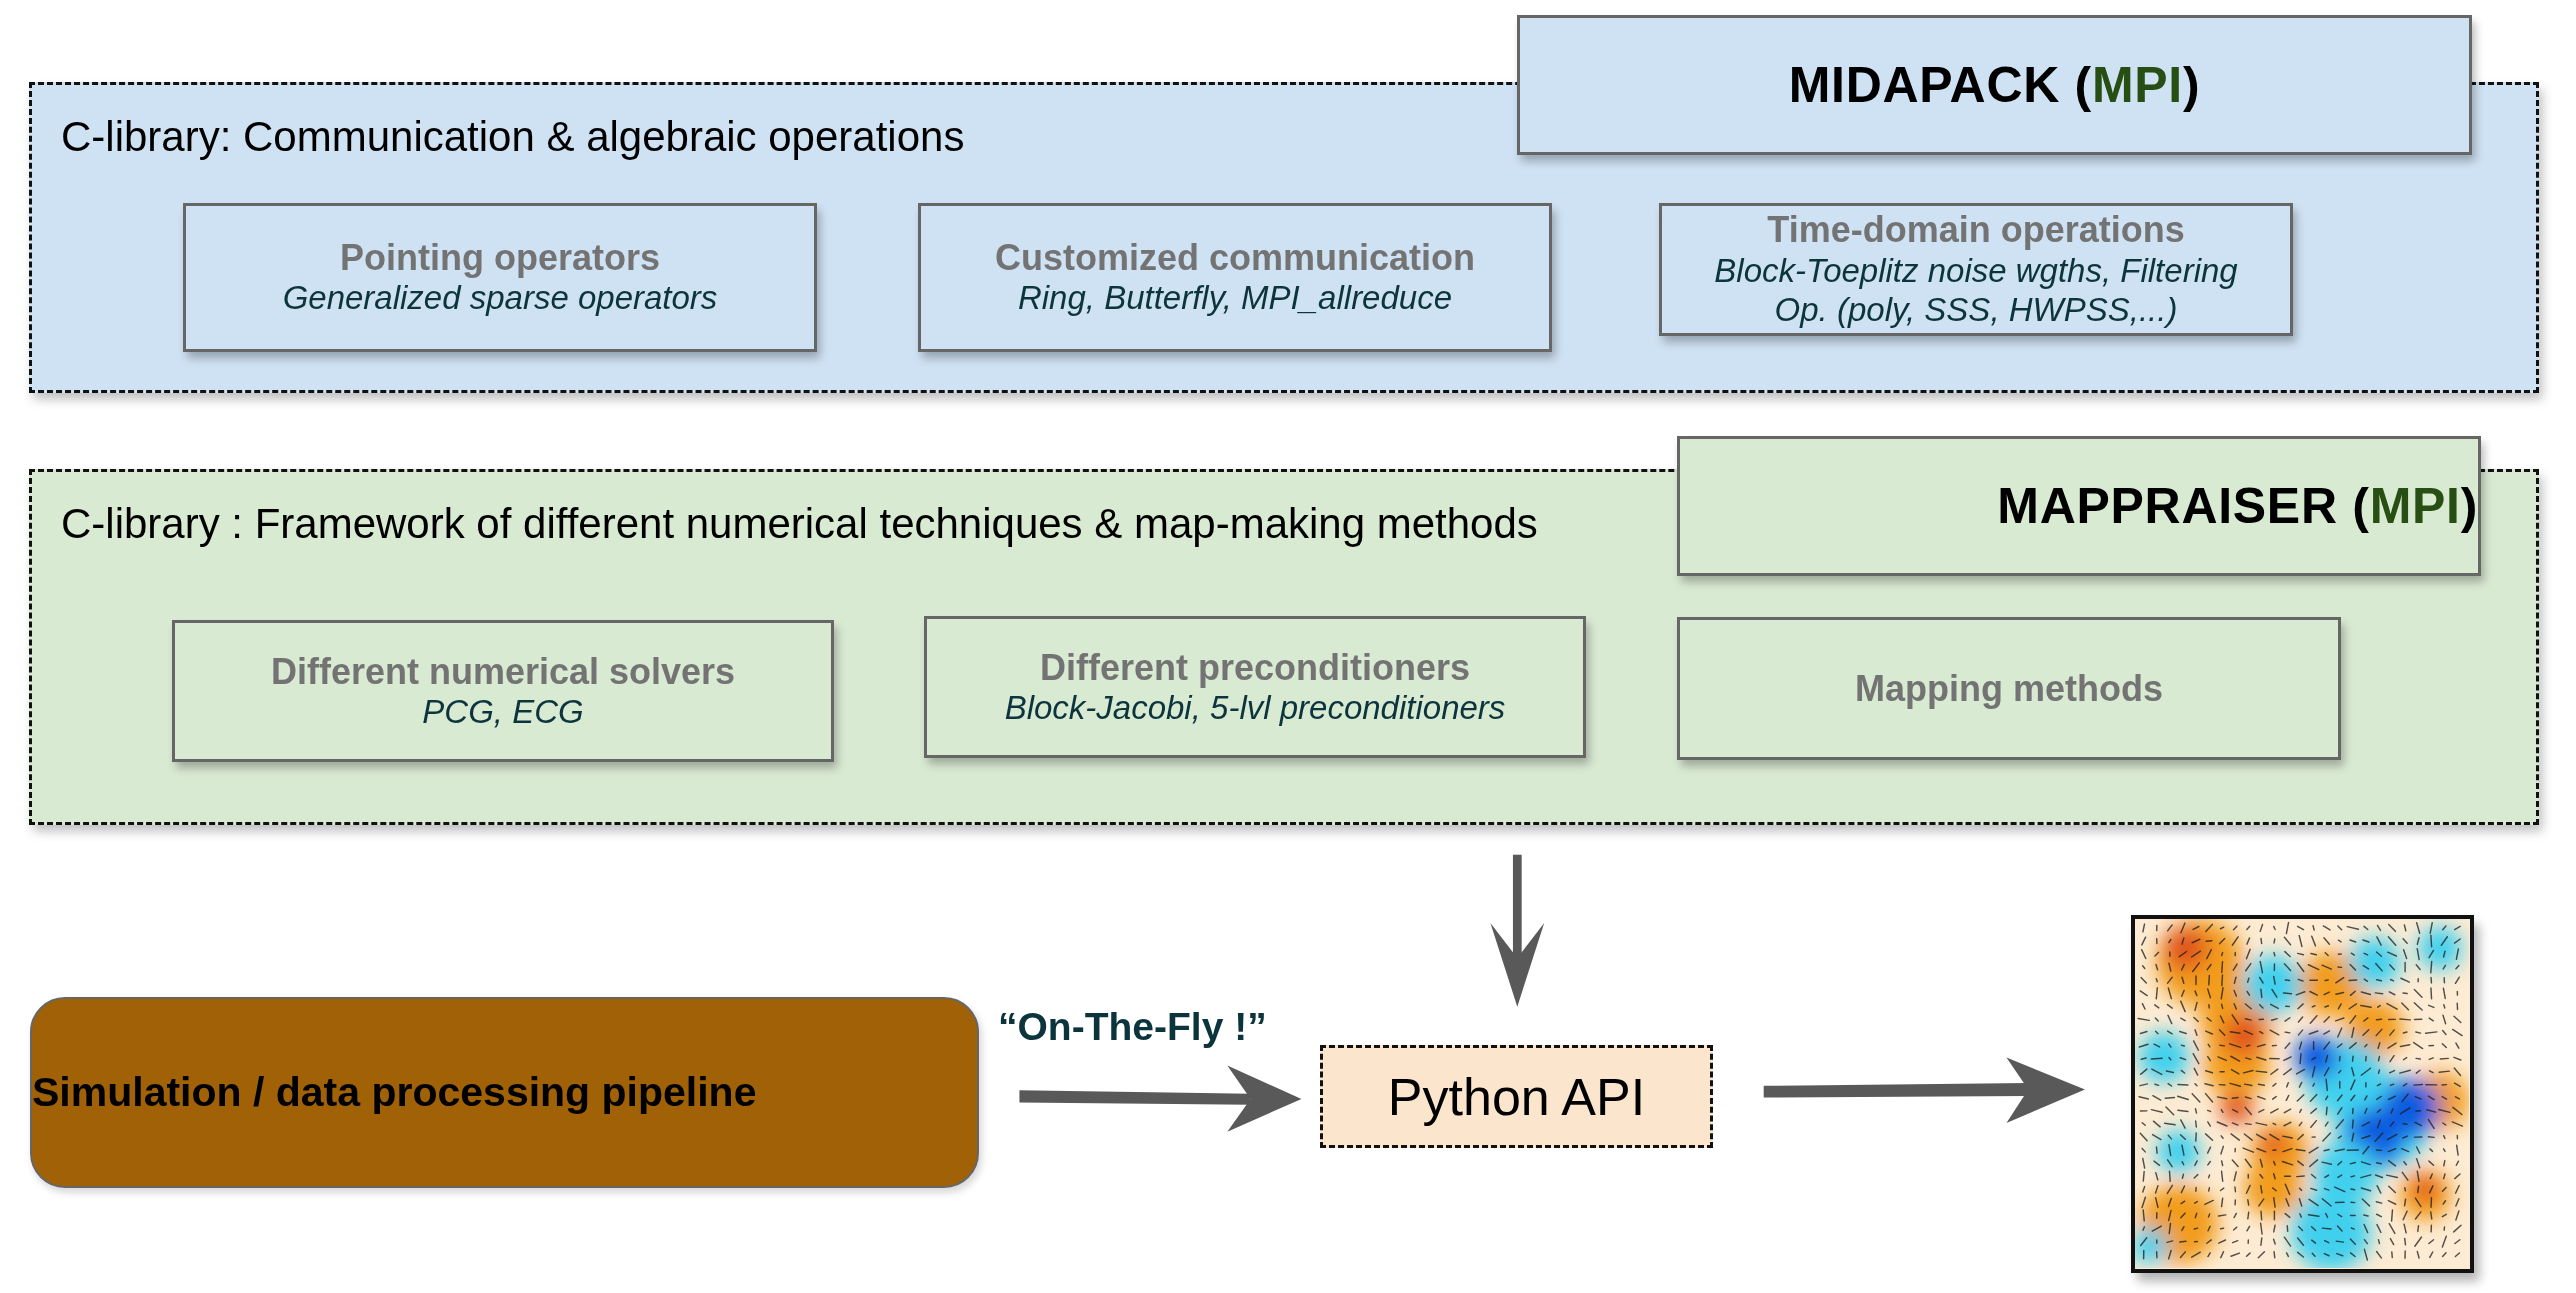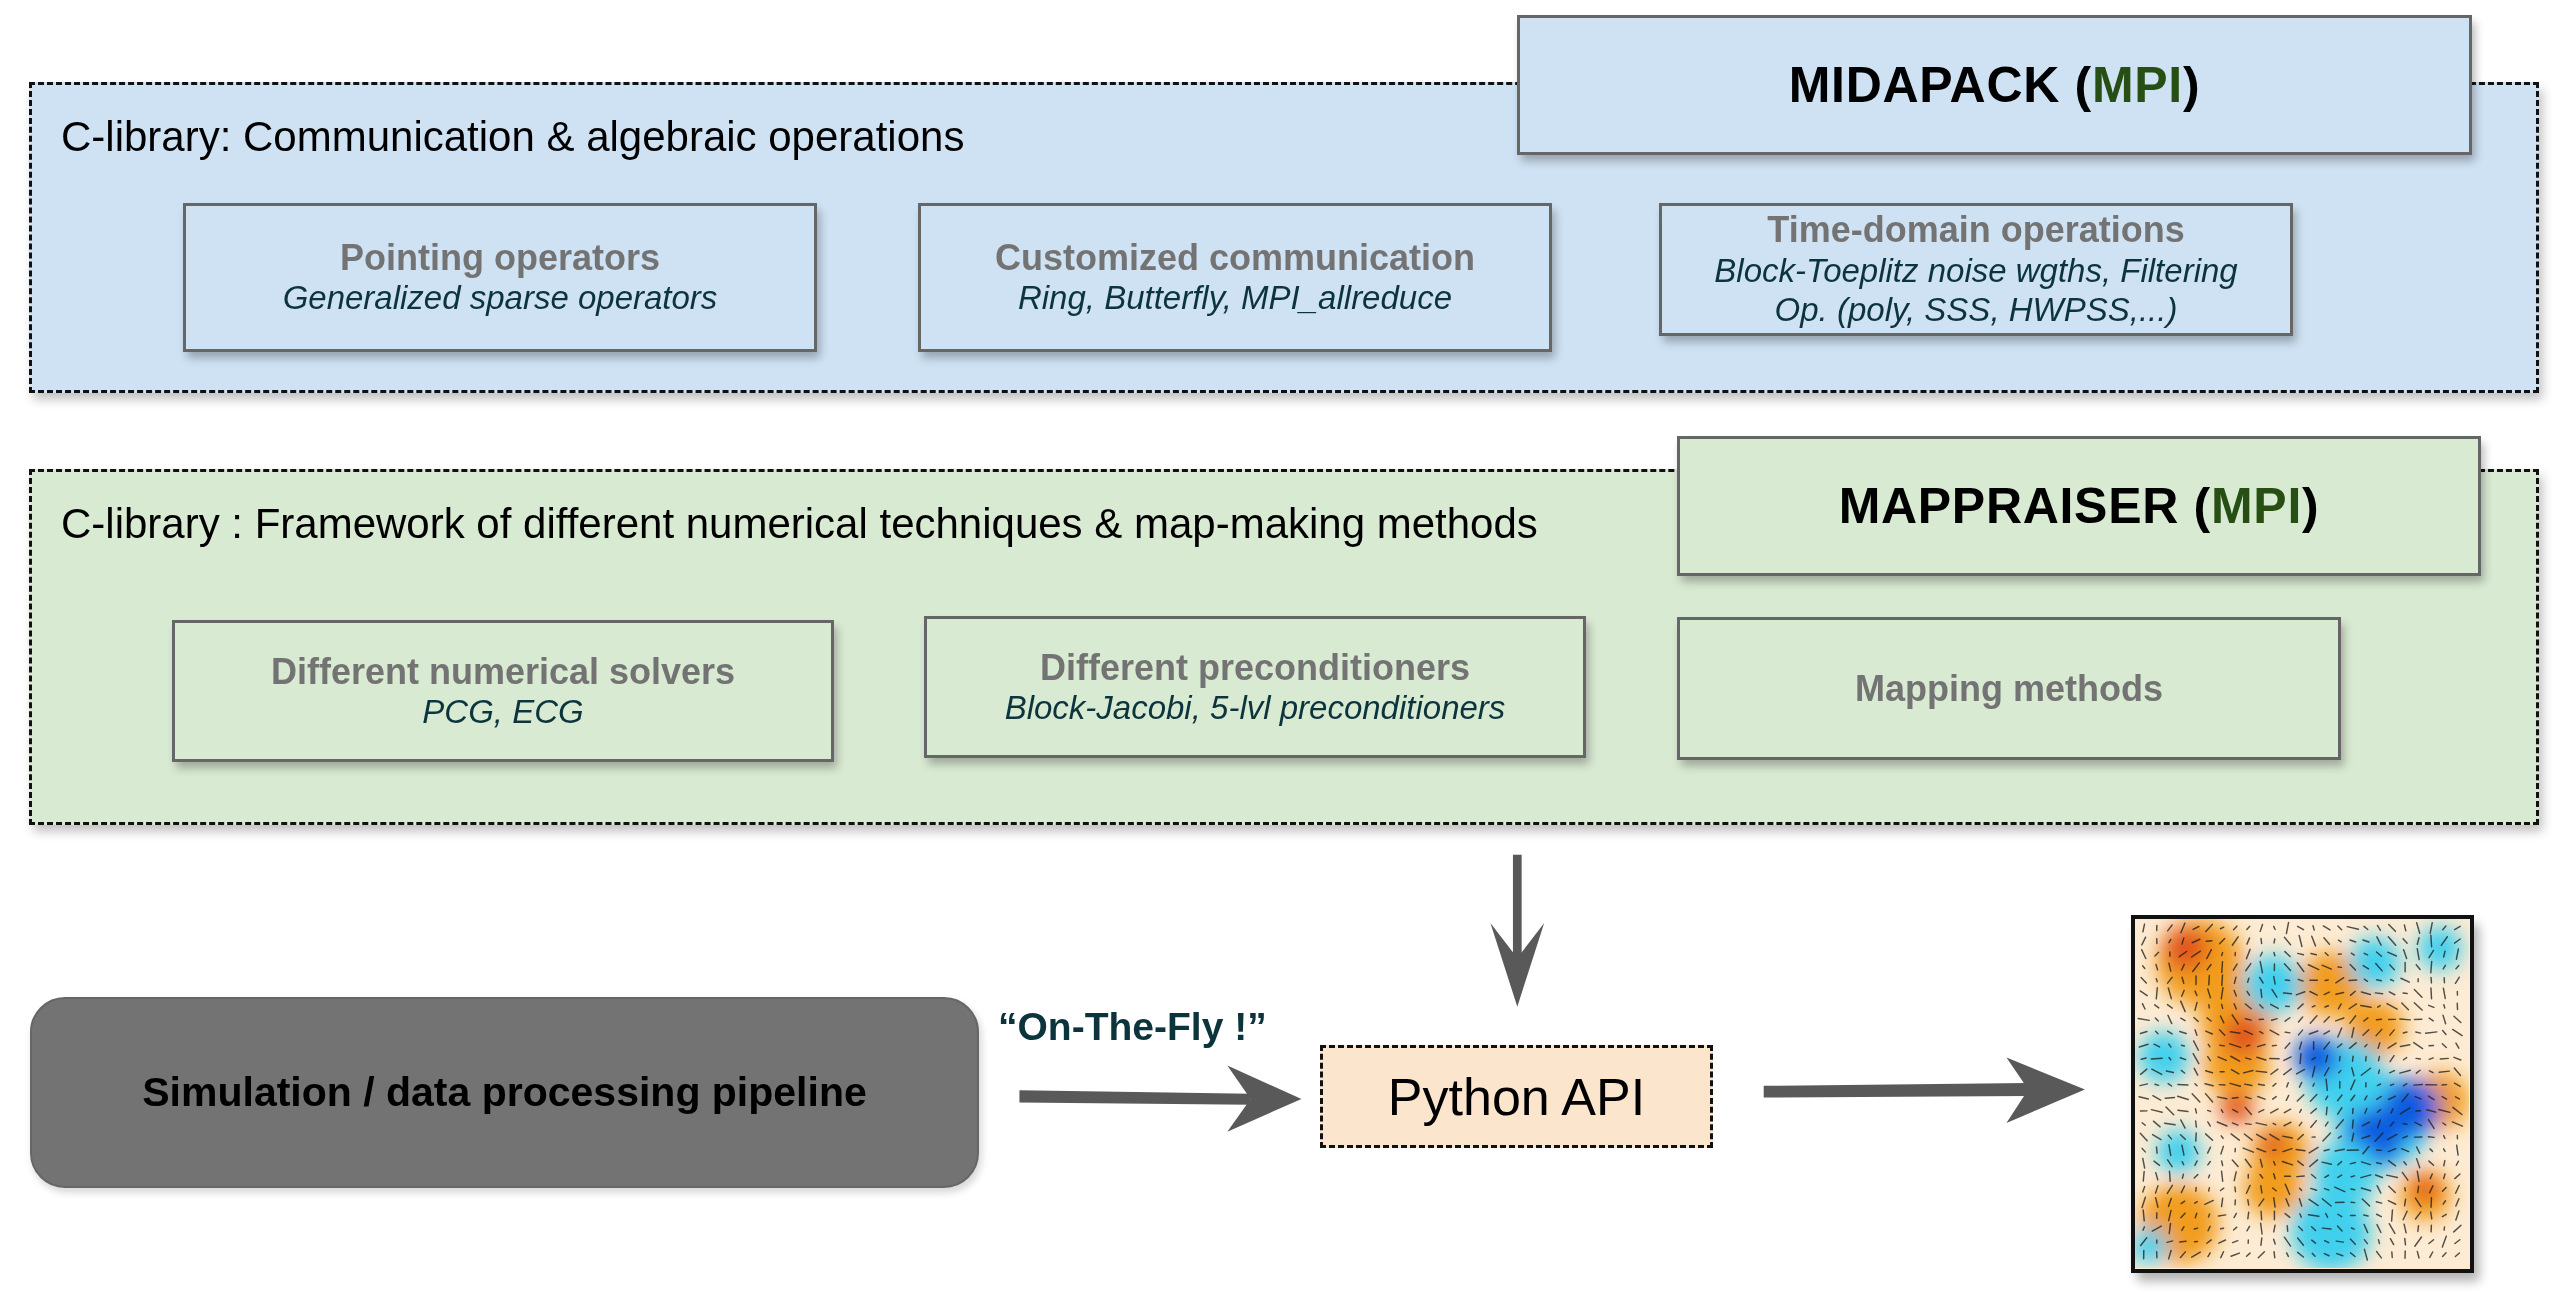--- a/index.html
+++ b/index.html
@@ -9,23 +9,23 @@
   .container { border: 3.6px dashed #111; box-shadow: 4.4px 7.3px 10.2px rgba(0,0,0,0.25); }
   .blue { background: #cfe2f3; }
   .green { background: #d9ead3; }
   .container-label { position: absolute; font-size: 42px; color: #000; white-space: nowrap; }
   .box { border: 3.6px solid #666; box-shadow: 4.4px 7.3px 8.7px rgba(0,0,0,0.28);
          display: flex; flex-direction: column; align-items: center; justify-content: center; text-align: center; }
   .box-title { font-weight: bold; font-size: 36px; color: #737373; line-height: 1.15; }
   .box-sub { font-style: italic; font-size: 33px; color: #0c343d; line-height: 1.2; }
   .lib-title { font-weight: bold; font-size: 50px; color: #000; letter-spacing: 0.7px; }
   .lib-title .mpi { color: #274e13; }
-  .pipeline { background: #737373; border: 2.9px solid #666; border-radius: 35px;
+  .pipeline { background: #a16207; border: 2.9px solid #666; border-radius: 35px;
               box-shadow: 2.9px 4.4px 7.3px rgba(0,0,0,0.15);
-              display: flex; align-items: center; justify-content: center; }
+              display: flex; align-items: center; }
   .pipeline-label { font-weight: bold; font-size: 41px; color: #000; }
   .api { background: #fce5cd; border: 3.6px dashed #111; display: flex; align-items: center; justify-content: center; }
   .api-label { font-size: 52px; color: #000; }
   .otf { font-weight: bold; font-size: 39px; color: #0c343d; white-space: nowrap; text-align: center; }
   .map { border: 4.4px solid #111; box-shadow: 5.8px 8.7px 10.2px rgba(0,0,0,0.3); overflow: hidden; background: #fdebd3; }
 </style>
 </head>
 <body>
 
 <div class="abs container blue" style="left:29px; top:82px; width:2510px; height:311px;">
@@ -50,21 +50,21 @@
 
 <div class="abs box blue" style="left:1659px; top:203px; width:634px; height:133px;">
   <div class="box-title">Time-domain operations</div>
   <div class="box-sub" style="padding:0 29px;">Block-Toeplitz noise wgths, Filtering Op. (poly, SSS, HWPSS,...)</div>
 </div>
 
 <div class="abs container green" style="left:29px; top:469px; width:2510px; height:356px;">
   <div class="container-label" style="left:29px; top:28px;">C-library : Framework of different numerical techniques &amp; map-making methods</div>
 </div>
 
-<div class="abs box green" style="left:1677px; top:436px; width:804px; height:140px;">
+<div class="abs box green" style="left:1677px; top:436px; width:804px; height:140px;align-items:flex-end;">
   <div class="lib-title">
     <span>MAPPRAISER (</span><span class="mpi">MPI</span><span>)</span>
   </div>
 </div>
 
 <div class="abs box green" style="left:172px; top:620px; width:662px; height:142px;">
   <div class="box-title">Different numerical solvers</div>
   <div class="box-sub">PCG, ECG</div>
 </div>
 

